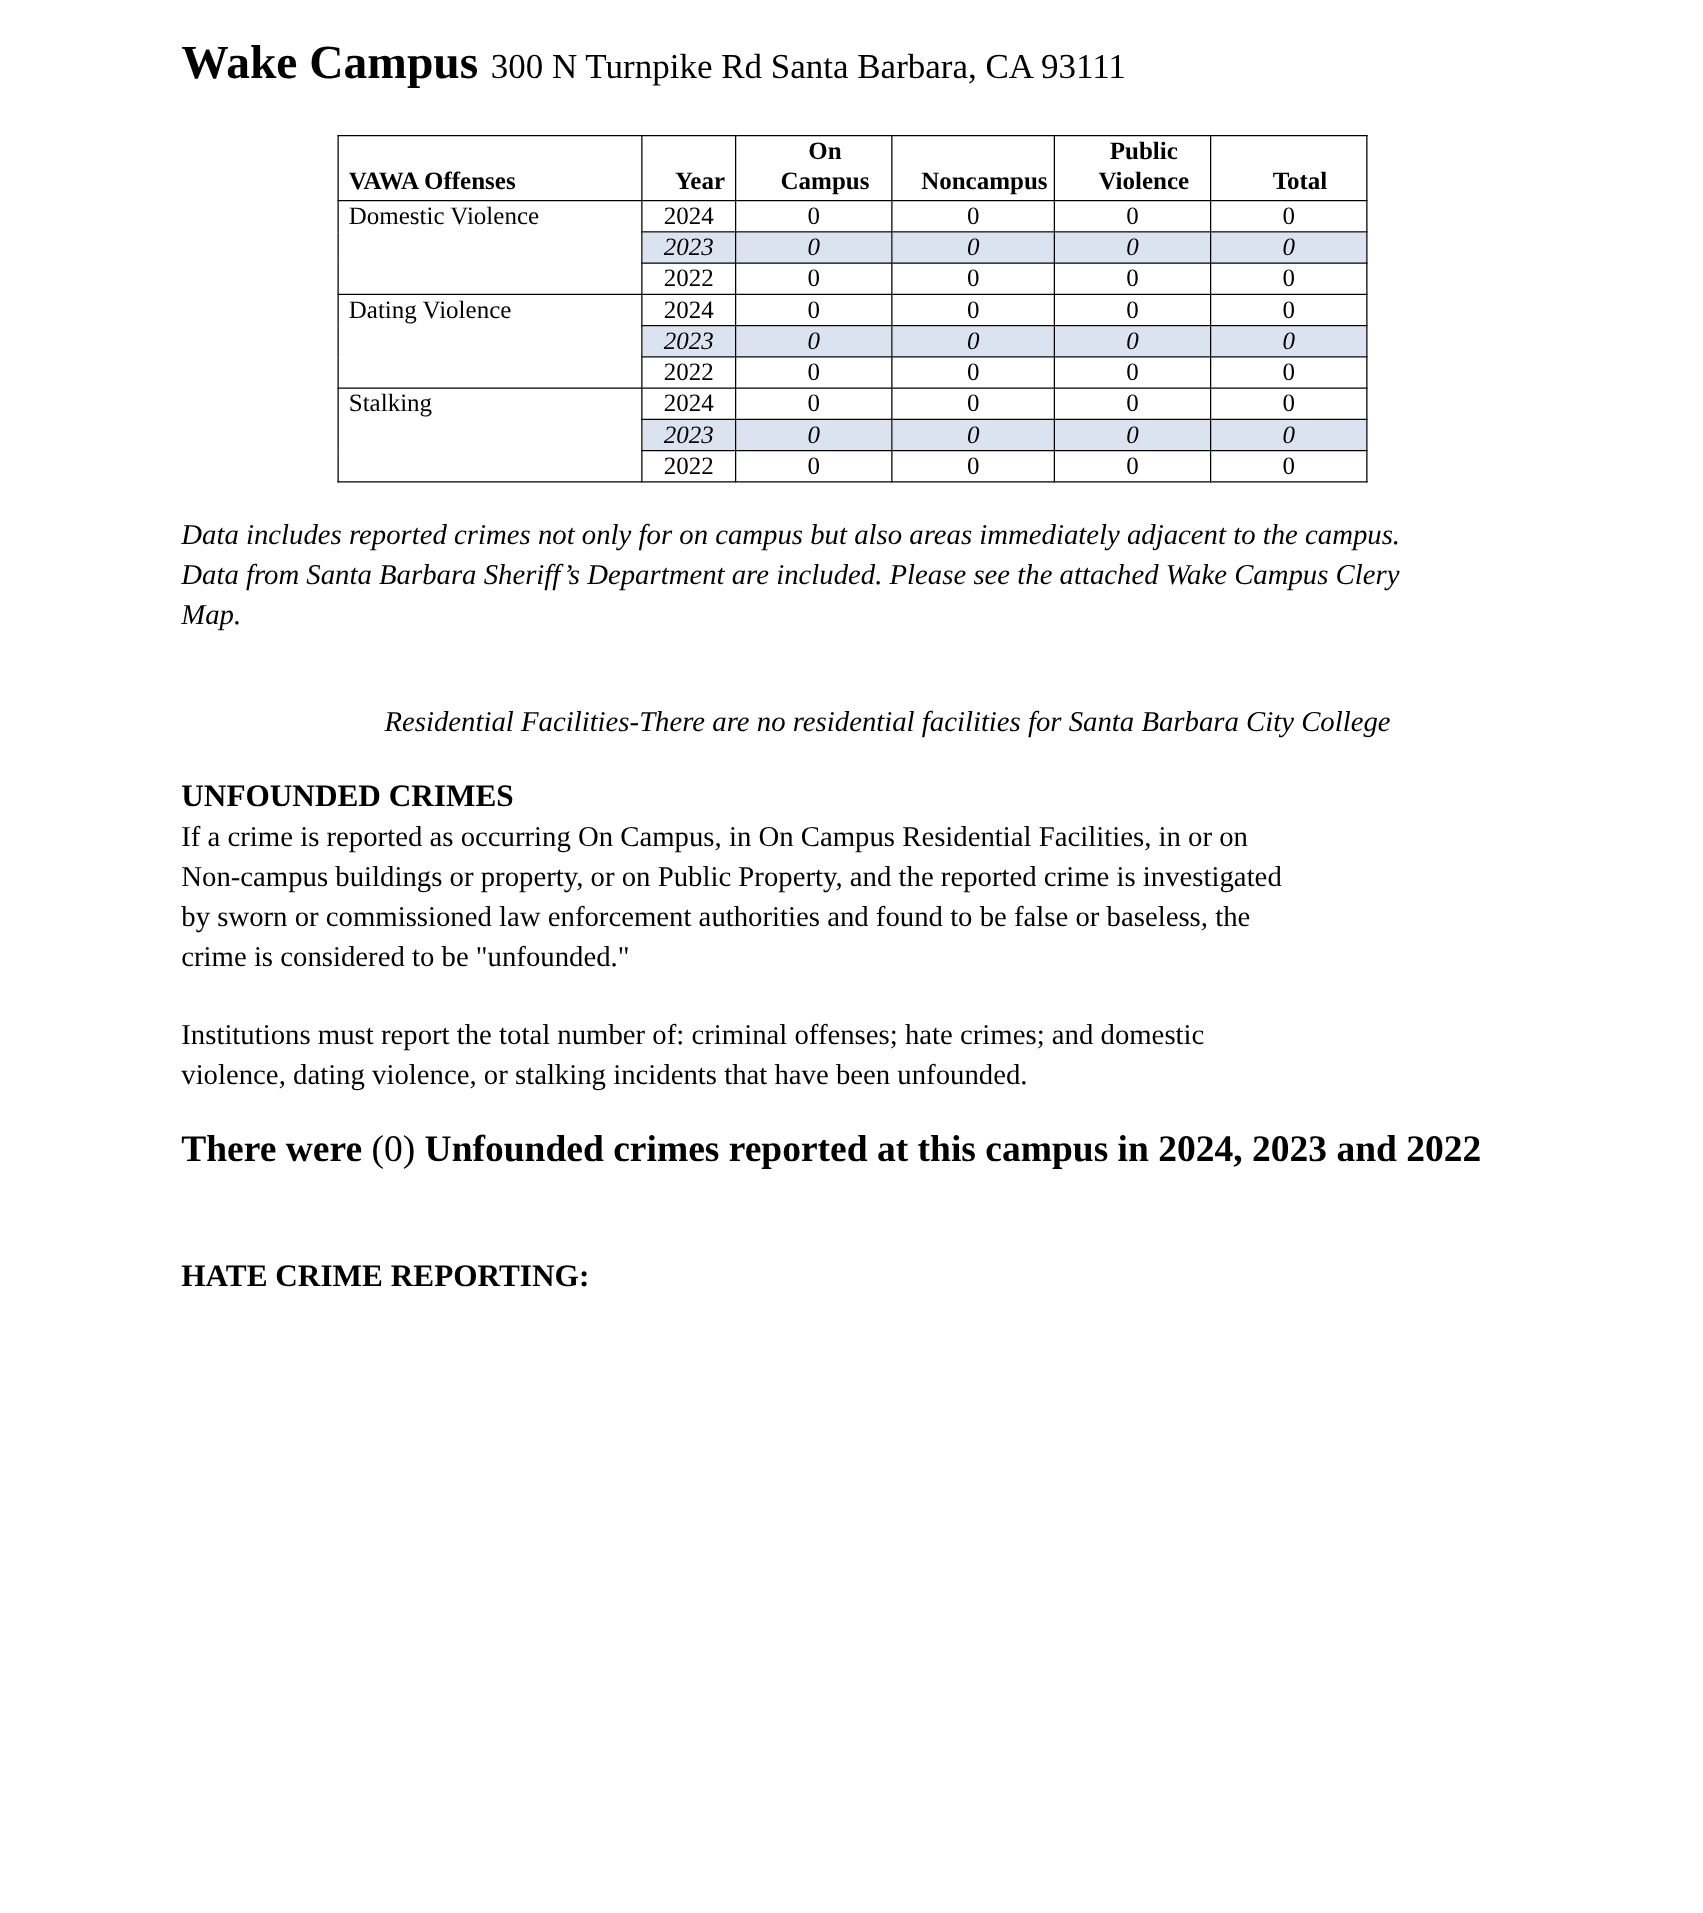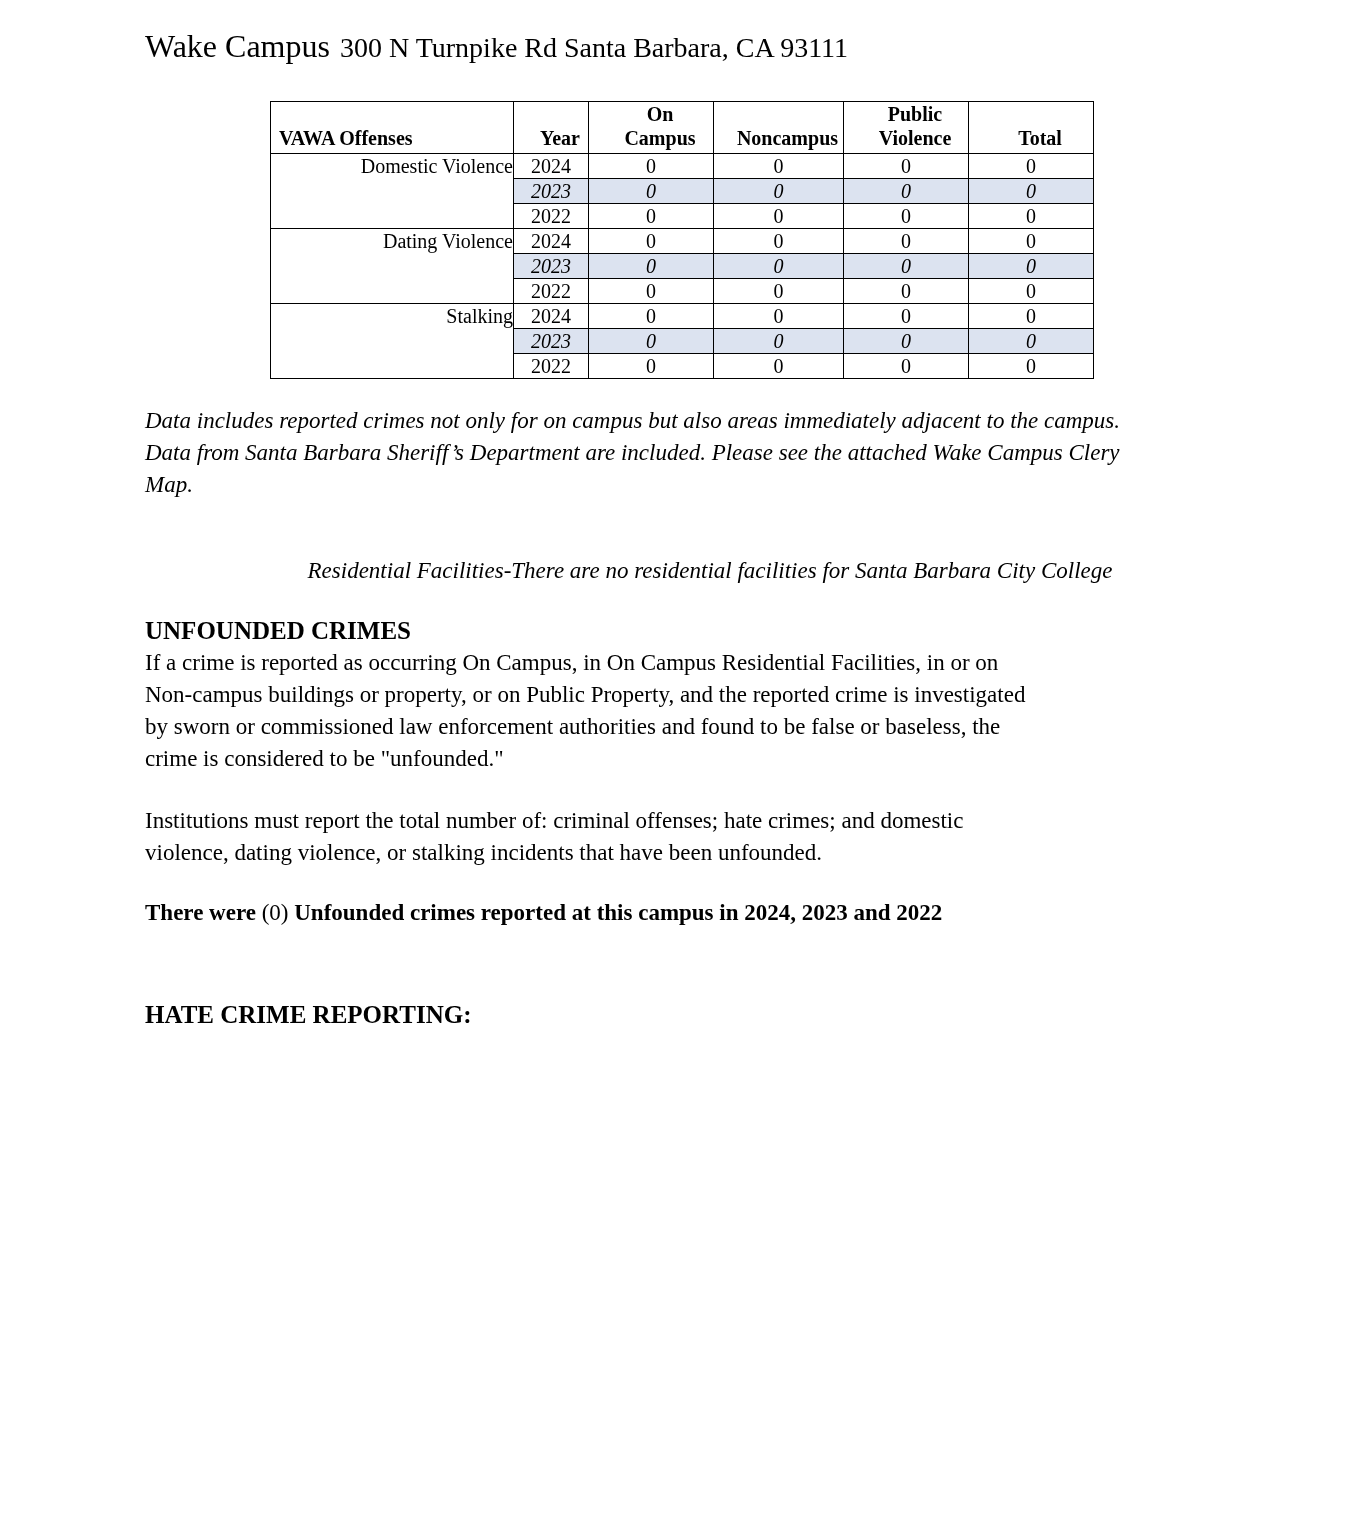--- a/index.html
+++ b/index.html
@@ -16,21 +16,21 @@
     width: 1362px;
     height: 1530px;
     overflow: hidden;
   }
 
   
   .title-line {
     margin: 28px 0 0 145px;
     white-space: nowrap;
   }
-  .campus-name { font-size: 32px; font-weight: normal; }
+  .campus-name { font-size: 38px; font-weight: bold; }
   .campus-address { font-size: 28px; margin-left: 10px; }
 
   
   table.vawa {
     border-collapse: collapse;
     table-layout: fixed;
     width: 823px;
     margin: 36px 0 0 270px;
     font-size: 20px;
   }
@@ -51,21 +51,21 @@
     text-align: left;
     padding-left: 8px;
   }
   table.vawa tbody td {
     text-align: center;
     height: 25px;
     padding: 0;
     line-height: 24px;
   }
   table.vawa tbody td.offense {
-    text-align: right;
+    text-align: left;
     vertical-align: top;
     padding-left: 8px;
   }
   table.vawa tbody tr.shaded td { background: var(--row-shade, #dce3f0); font-style: italic; }
 
   
   .para {
     margin-left: 145px;
     width: 1130px;
     font-size: 23px;
@@ -79,21 +79,21 @@
     font-size: 25px;
     font-weight: bold;
     line-height: 32px;
   }
   .unfounded-heading { margin-top: 28px; }
   .unfounded-definition { margin-top: 0; }
   .reporting-note { margin-top: 30px; }
   .summary-line {
     margin-left: 145px;
     margin-top: 28px;
-    font-size: 23px;
+    font-size: 30px;
     line-height: 32px;
     font-weight: bold;
     white-space: nowrap;
   }
   .summary-count { font-weight: normal; }
   .hate-heading { margin-top: 70px; }
   .years-block {
     margin-left: 145px;
     margin-top: 28px;
     font-size: 23px;

